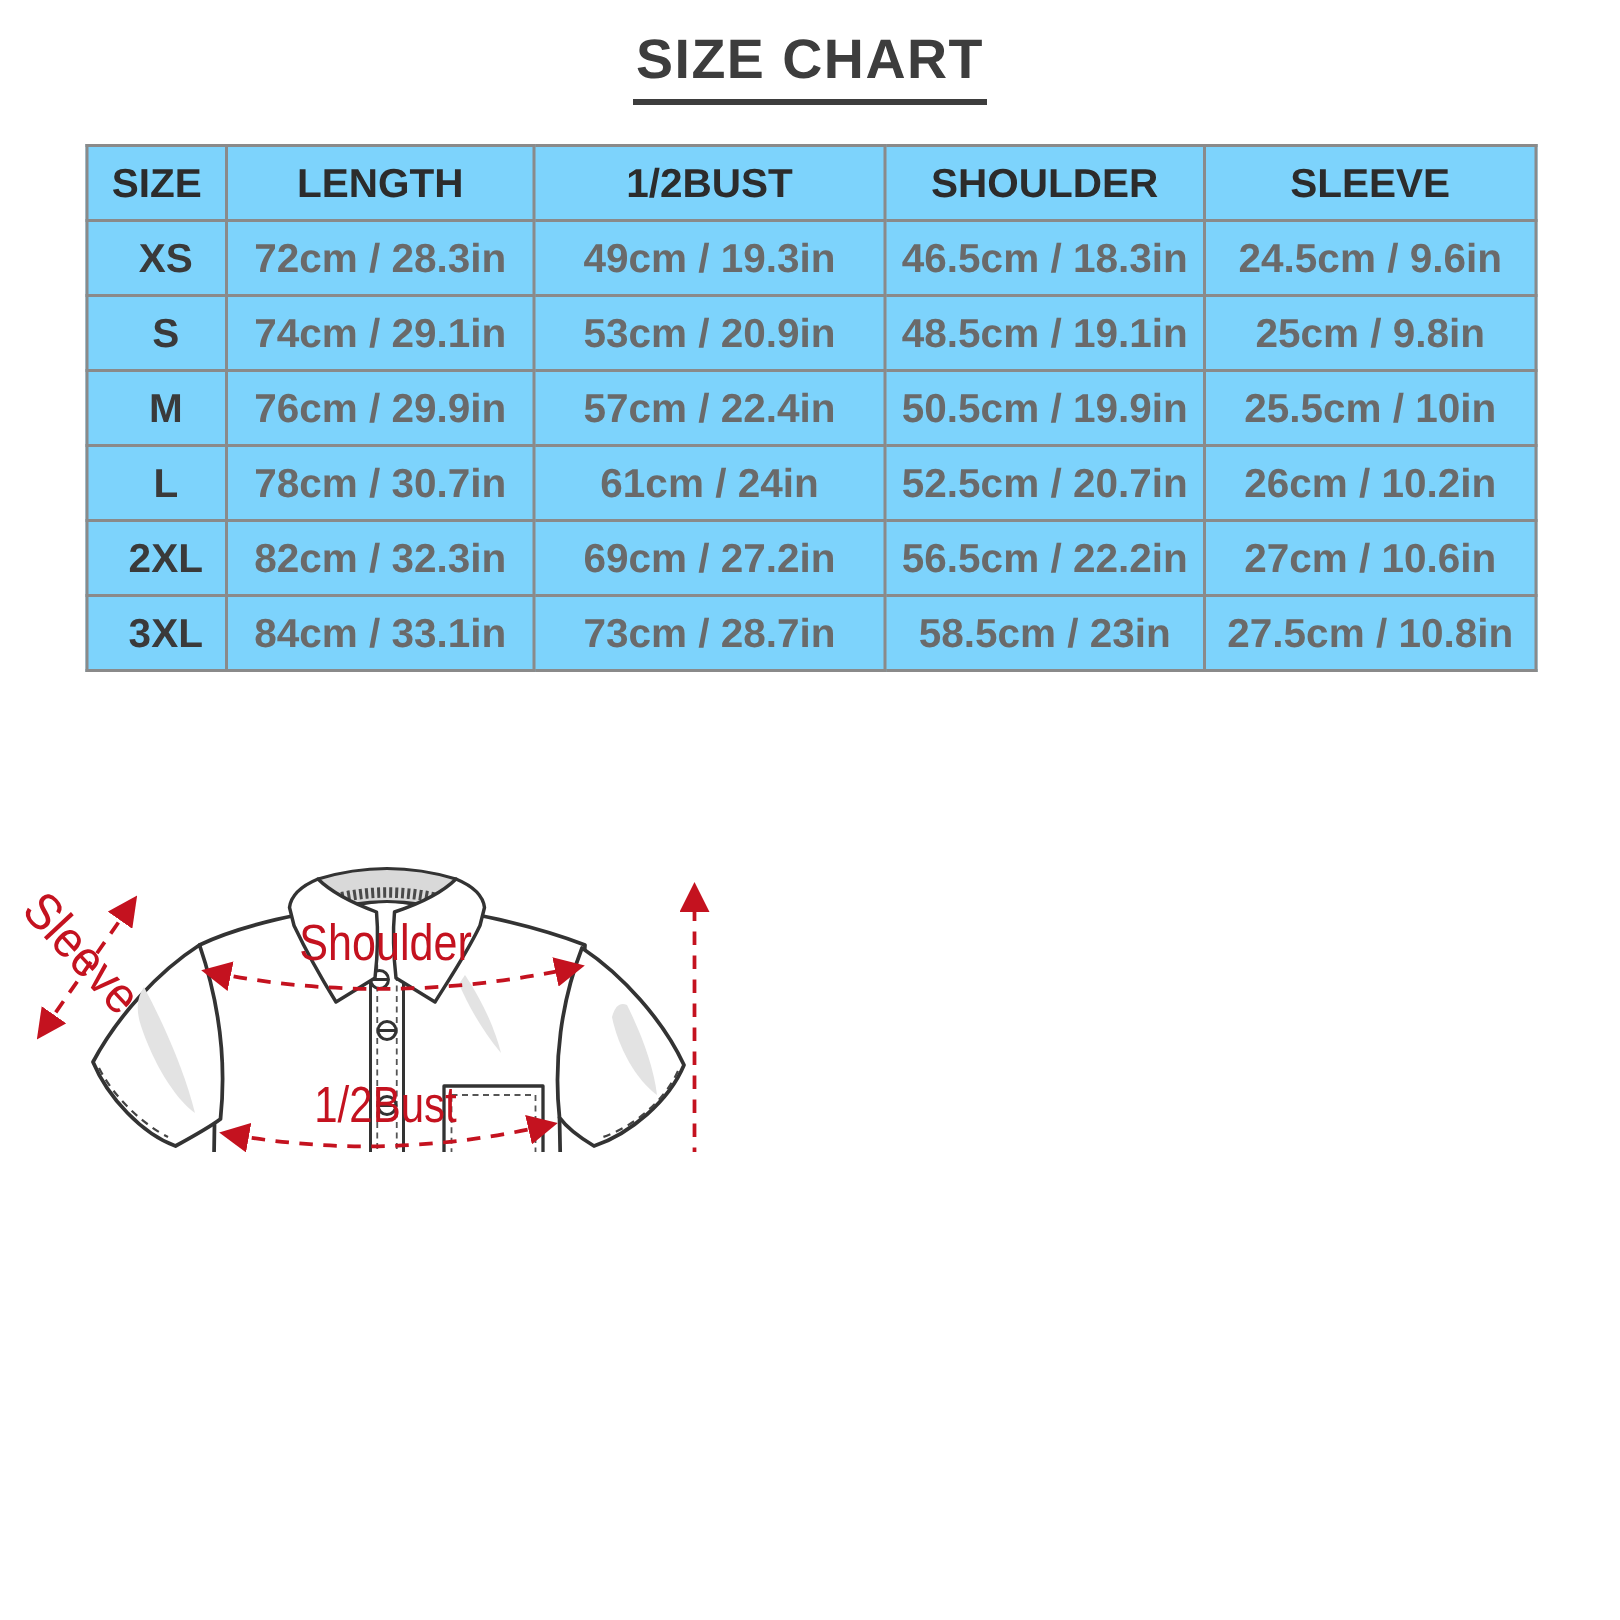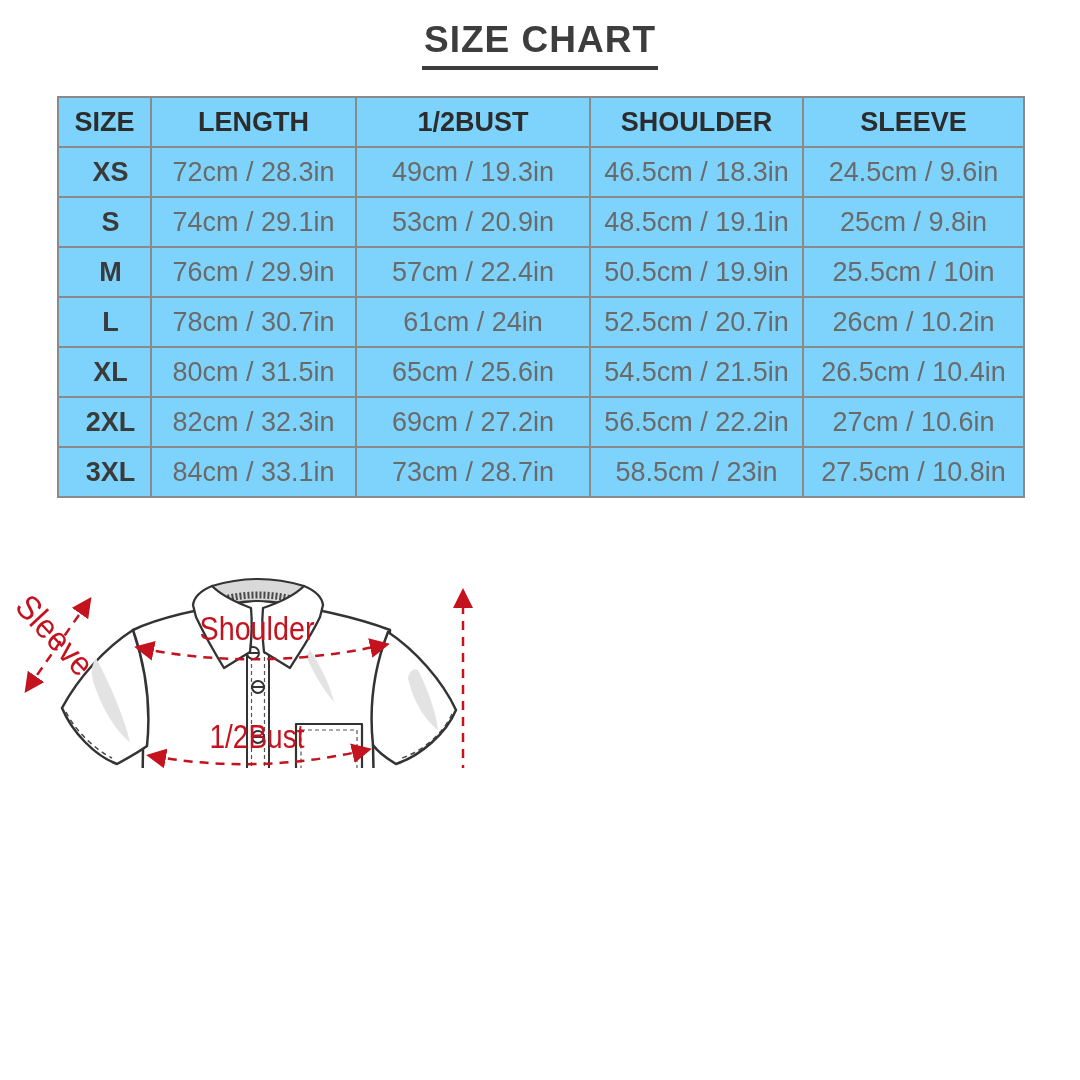--- a/index.html
+++ b/index.html
@@ -16,21 +16,21 @@
   
   .size-table{
     position:absolute;left:57px;top:96px;width:966px;border-collapse:collapse;
     table-layout:fixed;background:#7dd3fc;
   }
   .size-table th,.size-table td{
     border:2px solid #8a8a8a;height:48px;text-align:center;vertical-align:middle;
     padding:0;font-size:27px;line-height:1;
   }
   .size-table th{font-weight:bold;color:#2c2c2c;}
-  .size-table td{color:#6a6a6a;font-weight:normal;}
+  .size-table td{color:#6a6a6a;font-weight:bold;}
   .size-table td.size-col{color:#3a3a3a;font-weight:bold;padding-left:12px;}
   
   .diagram{position:absolute;left:0;top:560px;width:540px;height:520px;}
   
   .note{
     position:absolute;left:537px;top:714px;width:500px;
     font-size:31px;line-height:45px;color:#767676;
   }
   .note .note-label{font-weight:bold;color:#585858;}
 </style>
@@ -83,27 +83,20 @@
           <td>25.5cm / 10in</td>
         </tr>
         <tr>
           <td class="size-col">L</td>
           <td>78cm / 30.7in</td>
           <td>61cm / 24in</td>
           <td>52.5cm / 20.7in</td>
           <td>26cm / 10.2in</td>
         </tr>
         <tr>
-          <td class="size-col">XL</td>
-          <td>80cm / 31.5in</td>
-          <td>65cm / 25.6in</td>
-          <td>54.5cm / 21.5in</td>
-          <td>26.5cm / 10.4in</td>
-        </tr>
-        <tr>
           <td class="size-col">2XL</td>
           <td>82cm / 32.3in</td>
           <td>69cm / 27.2in</td>
           <td>56.5cm / 22.2in</td>
           <td>27cm / 10.6in</td>
         </tr>
         <tr>
           <td class="size-col">3XL</td>
           <td>84cm / 33.1in</td>
           <td>73cm / 28.7in</td>

